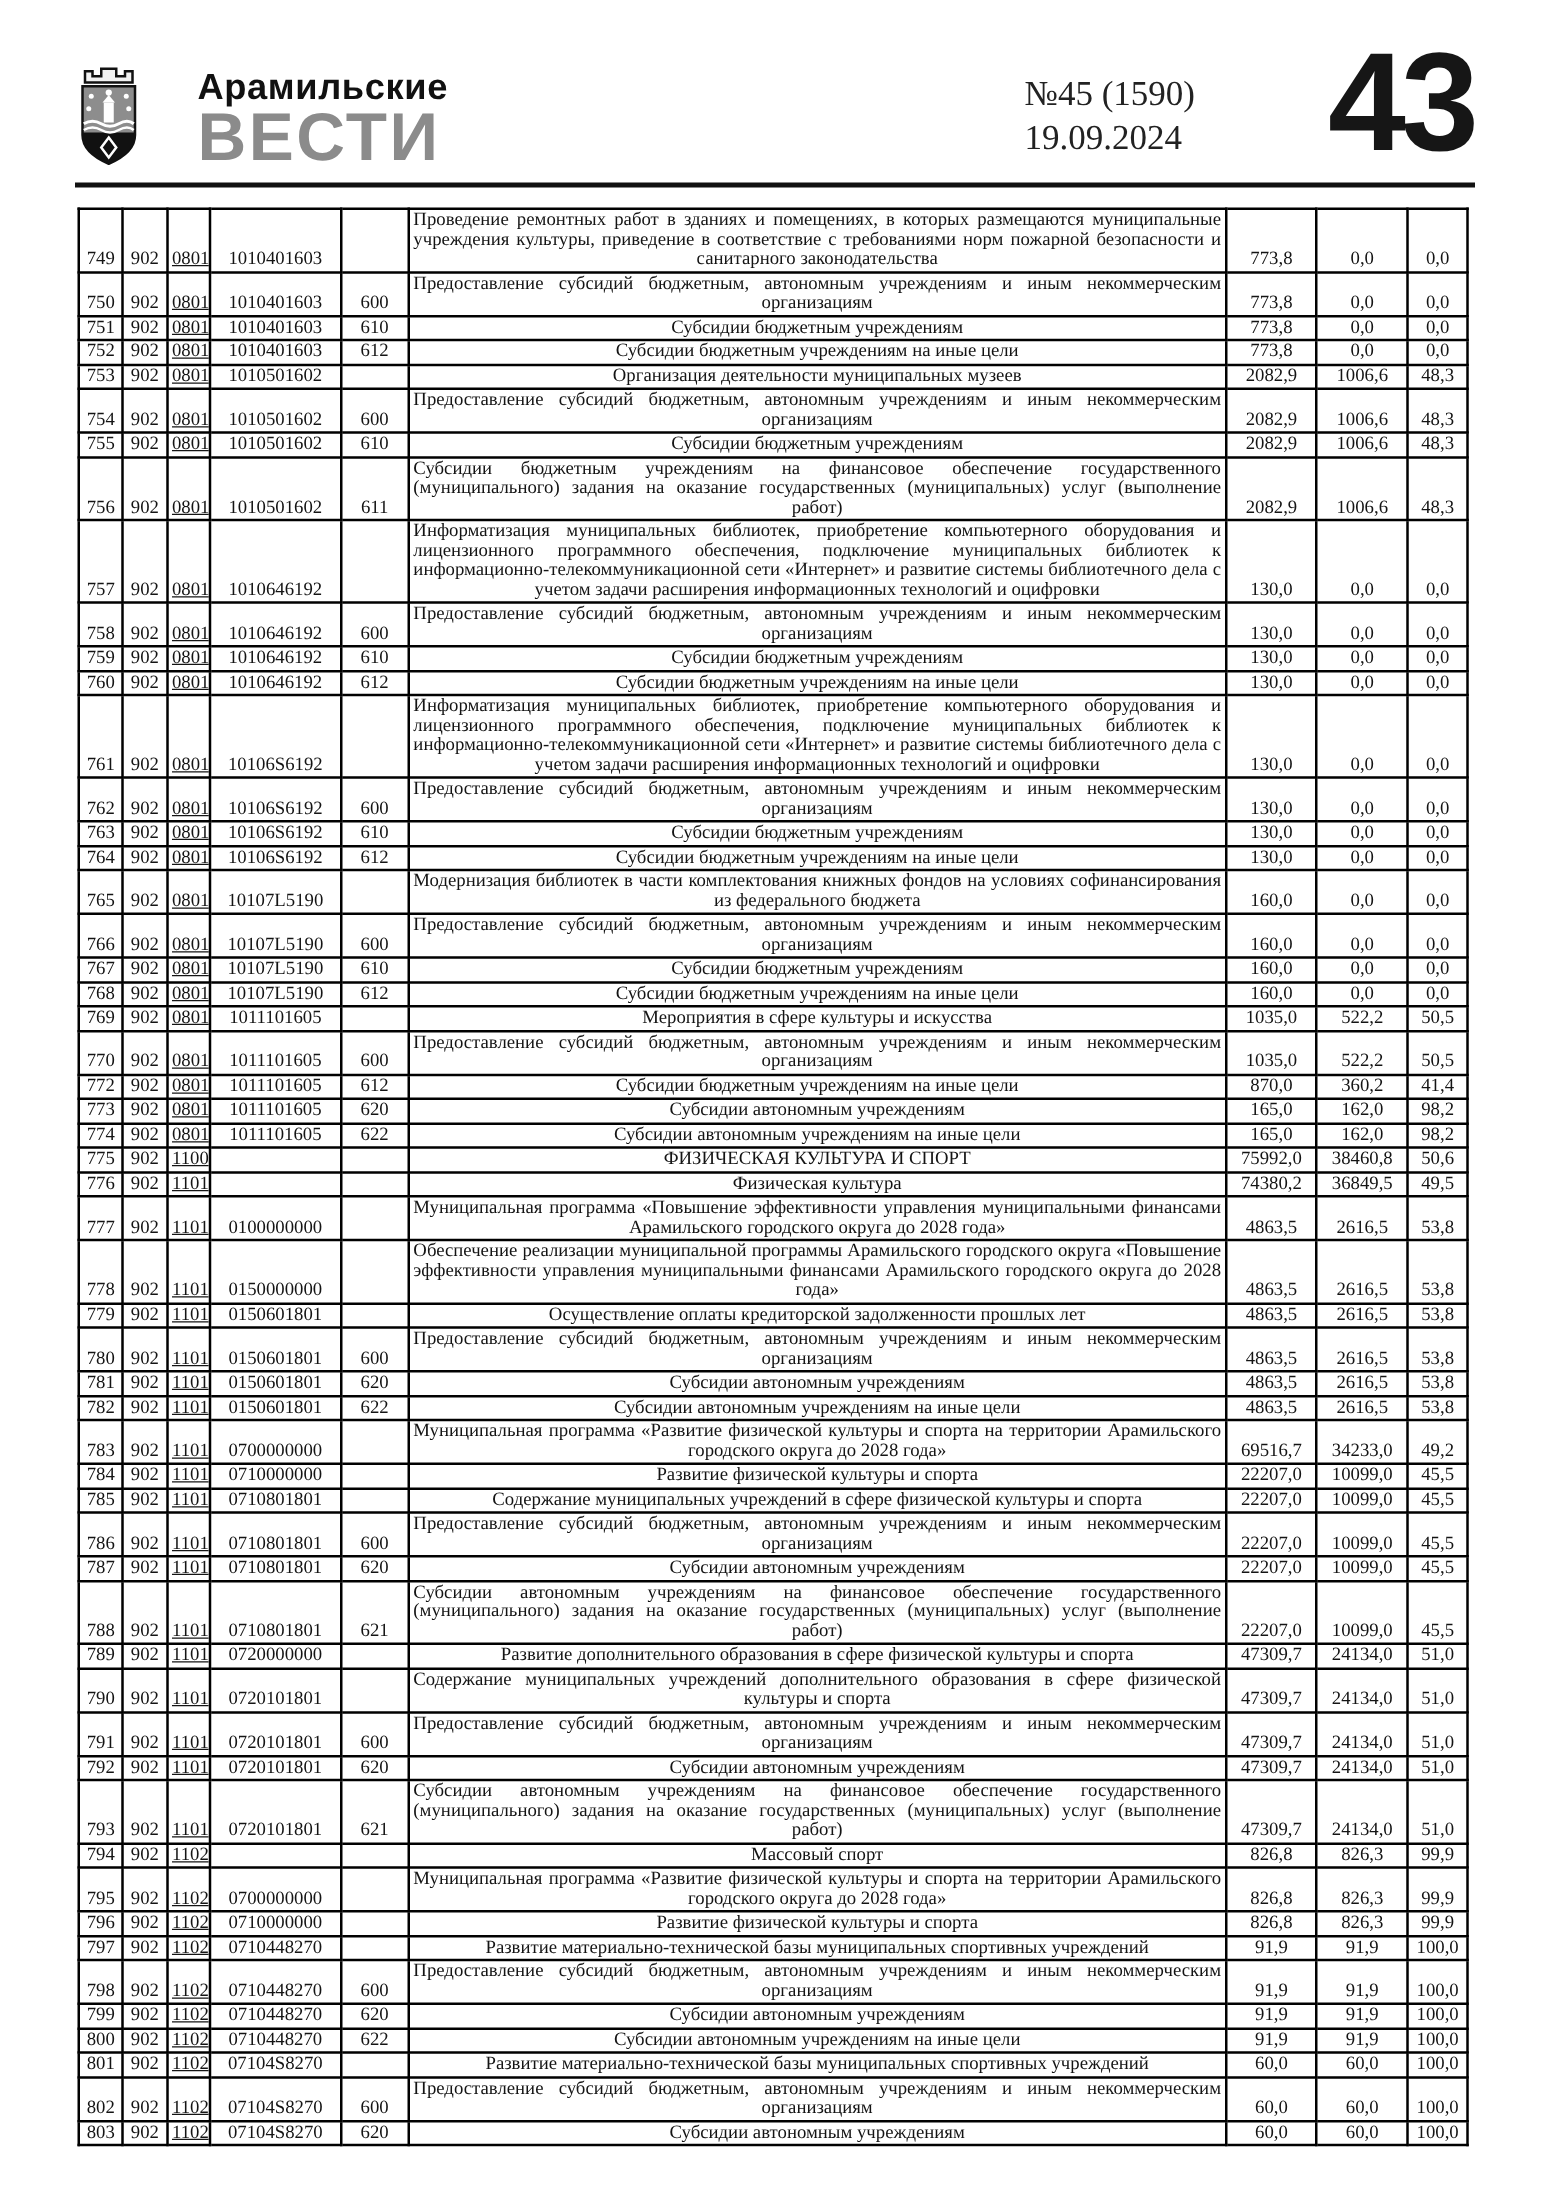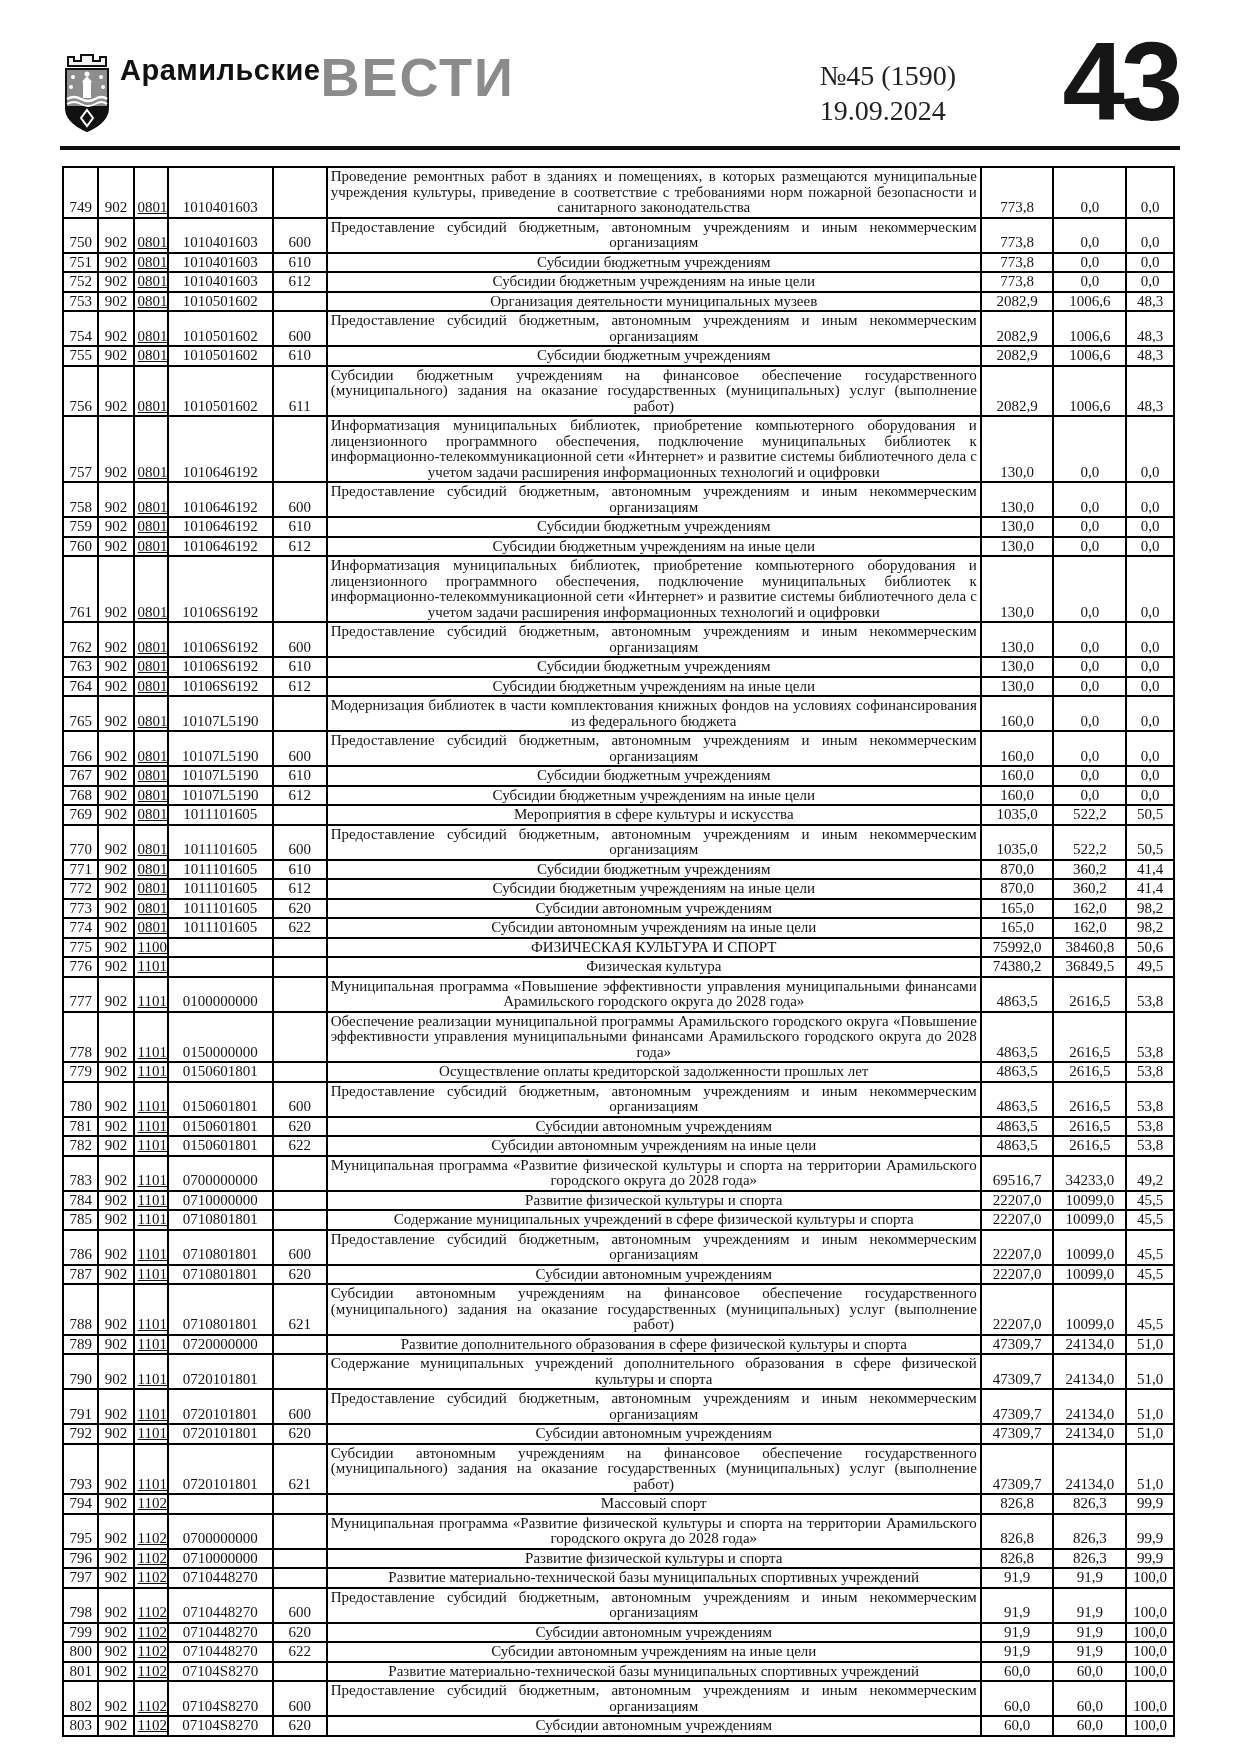--- a/index.html
+++ b/index.html
@@ -5,21 +5,21 @@
   html,body{margin:0;padding:0;background:#ffffff;}
   body{
     width:1241px;height:1754px;position:relative;
     font-family:"Liberation Serif", serif;color:#1c1c1c;
     -webkit-font-smoothing:antialiased;
   }
   
   .masthead{position:absolute;left:0;top:0;width:1241px;height:146px;}
   .brand{position:absolute;left:62px;top:52px;display:flex;align-items:flex-start;}
   .crest{width:50px;height:82px;display:block;margin-right:8px;}
-  .brand-text{display:flex;flex-direction:row;line-height:1;}
+  .brand-text{display:flex;flex-direction:column;line-height:1;margin-left:38px;}
   .brand-line1{
     font-family:"Liberation Sans", sans-serif;font-weight:bold;
     font-size:29px;color:#111;letter-spacing:0.5px;margin-top:4px;
   }
   .brand-line2{
     font-family:"Liberation Sans", sans-serif;font-weight:bold;
     font-size:54px;color:#8b8b8b;letter-spacing:2px;margin-top:-2px;
   }
   .section-title{
     position:absolute;left:318px;top:56px;
@@ -353,31 +353,20 @@
         <td class="c-grbs">902</td>
         <td class="c-sec">0801</td>
         <td class="c-target">1011101605</td>
         <td class="c-type">600</td>
         <td class="c-name">Предоставление субсидий бюджетным, автономным учреждениям и иным некоммерческим организациям</td>
         <td class="c-val">1035,0</td>
         <td class="c-val">522,2</td>
         <td class="c-pct">50,5</td>
       </tr>
       <tr>
-        <td class="c-num">771</td>
-        <td class="c-grbs">902</td>
-        <td class="c-sec">0801</td>
-        <td class="c-target">1011101605</td>
-        <td class="c-type">610</td>
-        <td class="c-name">Субсидии бюджетным учреждениям</td>
-        <td class="c-val">870,0</td>
-        <td class="c-val">360,2</td>
-        <td class="c-pct">41,4</td>
-      </tr>
-      <tr>
         <td class="c-num">772</td>
         <td class="c-grbs">902</td>
         <td class="c-sec">0801</td>
         <td class="c-target">1011101605</td>
         <td class="c-type">612</td>
         <td class="c-name">Субсидии бюджетным учреждениям на иные цели</td>
         <td class="c-val">870,0</td>
         <td class="c-val">360,2</td>
         <td class="c-pct">41,4</td>
       </tr>

